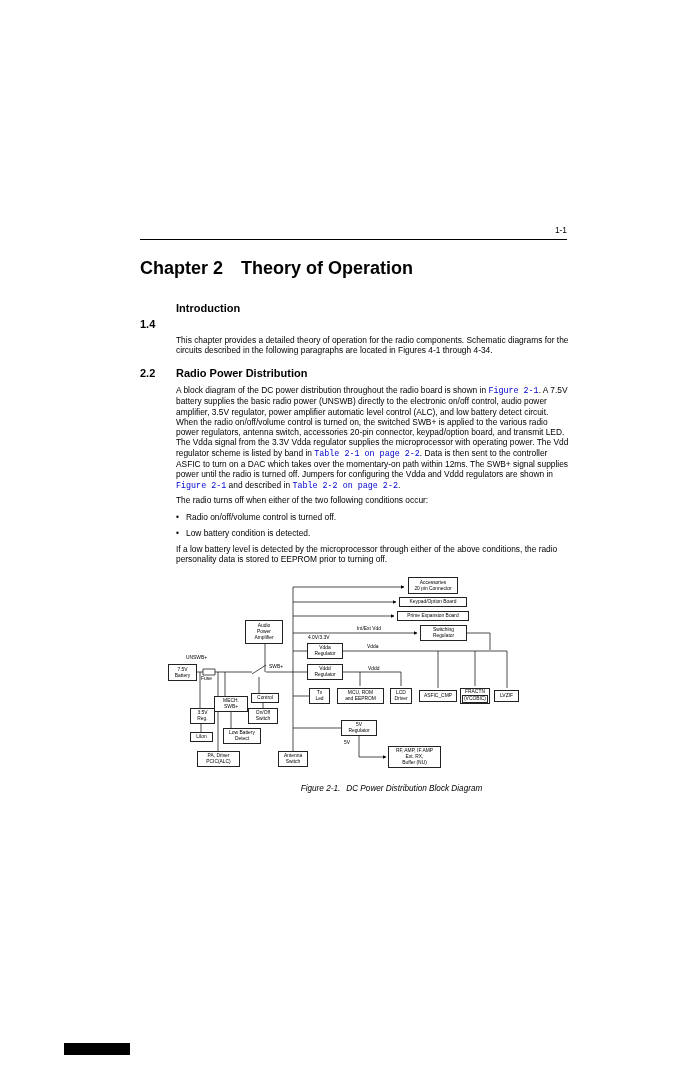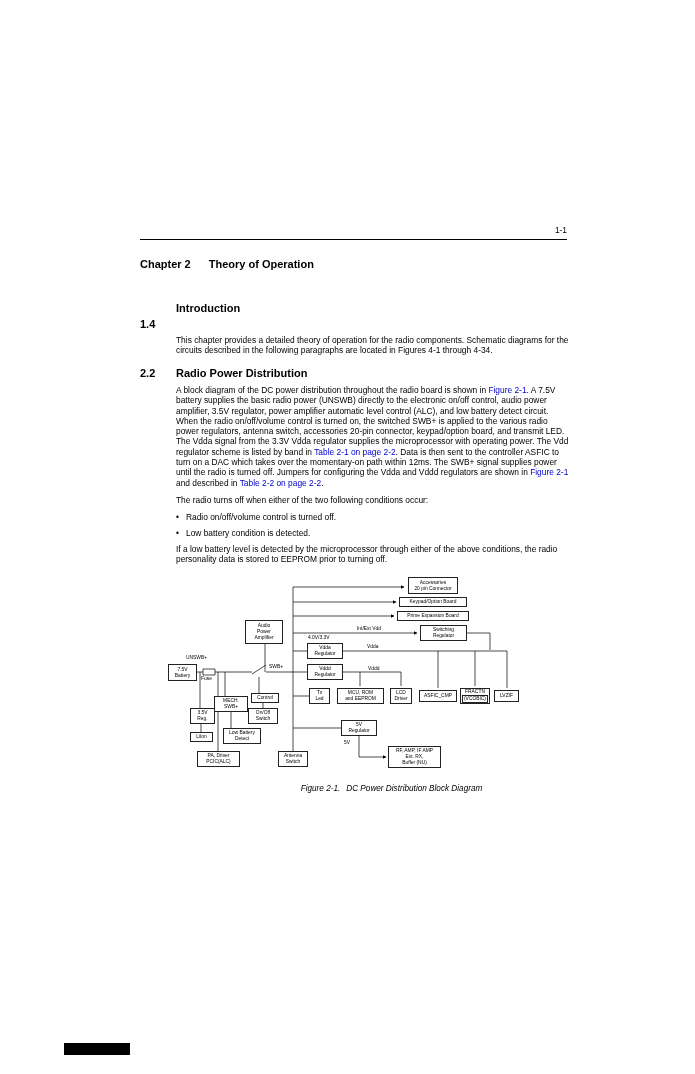--- a/index.html
+++ b/index.html
@@ -1,26 +1,26 @@
 <!DOCTYPE html>
 <html><head>
 <meta charset="utf-8">
 <style>
   * { margin:0; padding:0; box-sizing:border-box; }
   html,body { width:695px; height:1074px; }
   body { background:#e8e8e8; font-family:"Liberation Sans", sans-serif; color:#000; }
   .page { position:relative; width:695px; height:1074px; background:#ffffff; overflow:hidden; }
   .pageno { position:absolute; top:225px; left:140px; width:427px; text-align:right; font-size:8.4px; }
   .rule { position:absolute; top:239px; left:140px; width:427px; height:1.2px; background:#000; }
-  .chapter { position:absolute; top:258px; left:140px; font-size:11px; font-weight:bold; white-space:nowrap; }
+  .chapter { position:absolute; top:258px; left:140px; font-size:18px; font-weight:bold; white-space:nowrap; }
   .chapter .gap { display:inline-block; width:18px; }
   .secnum { position:absolute; left:140px; font-size:11px; font-weight:bold; }
   .sectitle { position:absolute; left:176px; font-size:11px; font-weight:bold; }
   .body-text { position:absolute; left:176px; width:393px; font-size:8.4px; line-height:10.3px; text-align:left; }
-  .xref { color:#0000cc; }
+  .xref { color:#0000cc;font-family:Liberation Mono, monospace; }
   .bullet-item { position:absolute; left:176px; width:393px; font-size:8.4px; line-height:10.3px; }
   .bullet-item .bullet { display:inline-block; width:10px; }
   .diagram { position:absolute; left:0; top:0; width:695px; height:1074px; }
   .dbox { position:absolute; border:0.8px solid #222; background:#fff; display:flex; flex-direction:column;
           align-items:center; justify-content:center; font-size:4.9px; line-height:5.7px; text-align:center; }
   .dbox .boxed { border:0.6px solid #222; padding:0 1px; }
   .dlabel { position:absolute; font-size:4.9px; white-space:nowrap; background:transparent; }
   .caption { position:absolute; top:784px; left:0; width:695px; text-align:center; font-style:italic; font-size:8.2px;margin-left:44px; }
   .caption .cap-label { margin-right:6px; }
   .footer-bar { position:absolute; left:64px; top:1043px; width:66px; height:12px; background:#000; }

